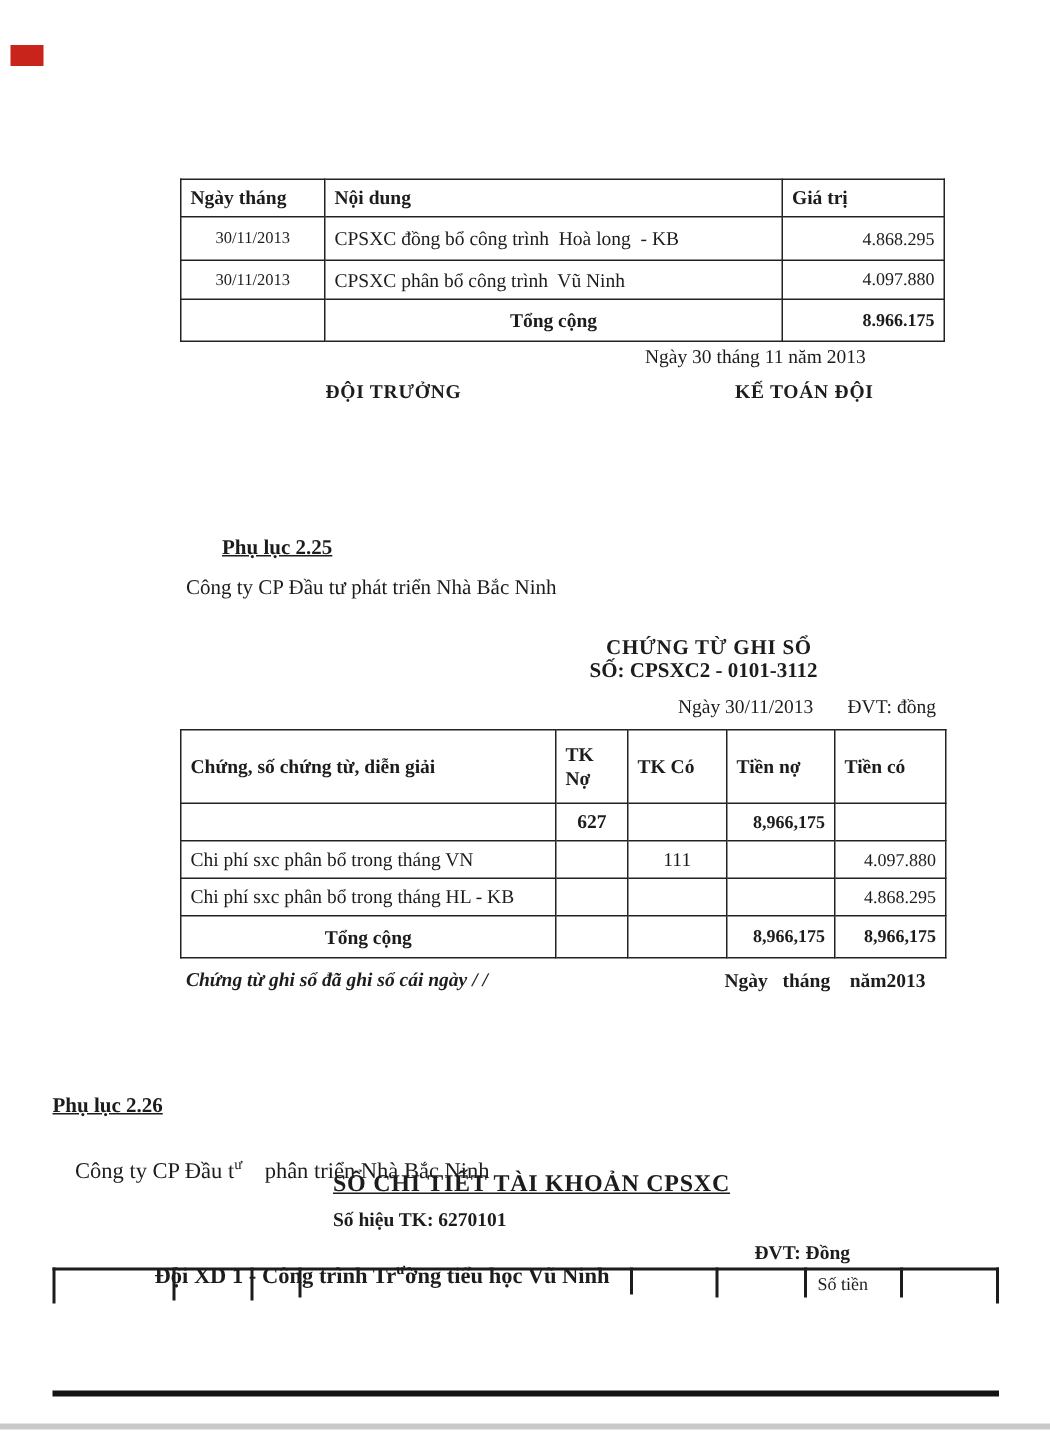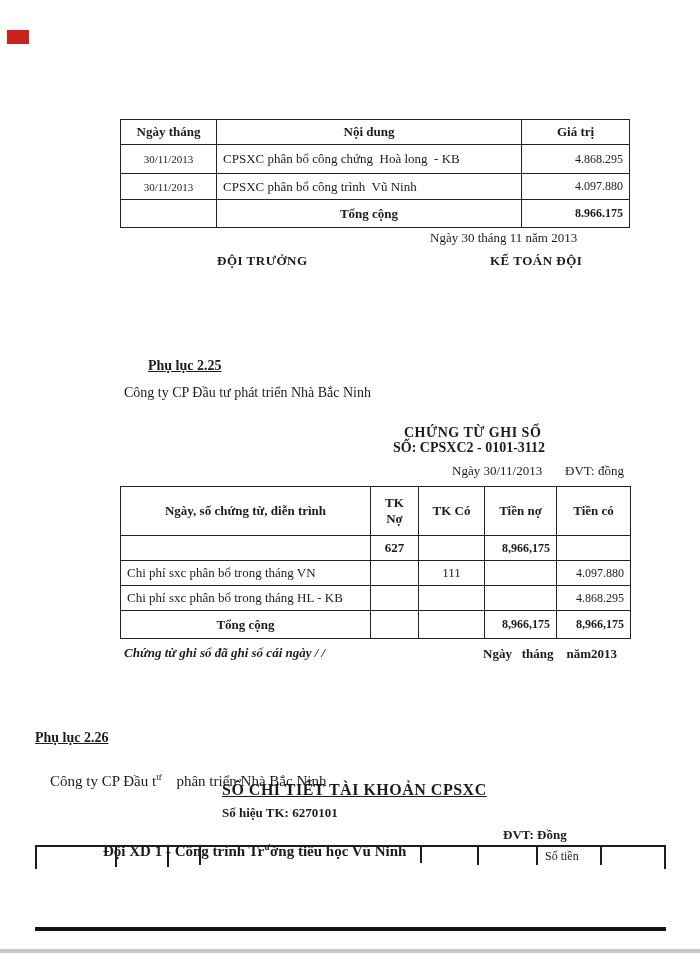--- a/index.html
+++ b/index.html
@@ -6,21 +6,21 @@
   html,body { background:#ffffff; }
   .page {
     position:relative; width:700px; height:960px; background:#ffffff;
     font-family:"Liberation Serif", serif; color:#1c1c1c; overflow:hidden;
   }
   .abs { position:absolute; }
   .red-marker { left:7px; top:30px; width:22px; height:14px; background:#c9241c; }
 
   table { border-collapse:collapse; table-layout:fixed; }
   .doc-table td, .doc-table th { border:1px solid #222; padding:2px 6px; vertical-align:middle; overflow:hidden; }
-  .doc-table th { font-weight:bold; font-size:13px; text-align:center; }
+  .doc-table th { font-weight:bold; font-size:13px; text-align:left; }
   .cell-center { text-align:center; }
   .cell-left { text-align:left; }
   .cell-right { text-align:right; }
   .small { font-size:11px; }
   .num { font-size:12px; }
   .txt { font-size:13px; }
   .bold { font-weight:bold; }
   .italic { font-style:italic; }
   .underline { text-decoration:underline; }
   .pre { white-space:pre; }
@@ -46,21 +46,21 @@
         <col style="width:108px">
       </colgroup>
     <tbody>
         <tr style="height:25px;">
       <th>Ngày tháng</th>
       <th>Nội dung</th>
       <th>Giá trị</th>
     </tr>
     <tr style="height:29px;">
       <td class="cell-center small">30/11/2013</td>
-      <td class="cell-left txt pre">CPSXC phân bổ công chứng  Hoà long  - KB</td>
+      <td class="cell-left txt pre">CPSXC đồng bổ công trình  Hoà long  - KB</td>
       <td class="cell-right num">4.868.295</td>
     </tr>
     <tr style="height:26px;">
       <td class="cell-center small">30/11/2013</td>
       <td class="cell-left txt pre">CPSXC phân bổ công trình  Vũ Ninh</td>
       <td class="cell-right num">4.097.880</td>
     </tr>
     <tr style="height:28px;">
       <td></td>
       <td class="cell-center txt bold">Tổng cộng</td>
@@ -83,21 +83,21 @@
   <table class="doc-table abs" style="left:120px; top:486px; width:511px;">
     <colgroup>
         <col style="width:250px">
         <col style="width:48px">
         <col style="width:66px">
         <col style="width:72px">
         <col style="width:74px">
       </colgroup>
     <tbody>
         <tr style="height:49px;">
-      <th>Ngày, số chứng từ, diễn trình</th>
+      <th>Chứng, số chứng từ, diễn giải</th>
       <th>
         <div>TK</div>
         <div>Nợ</div>
       </th>
       <th>TK Có</th>
       <th>Tiền nợ</th>
       <th>Tiền có</th>
     </tr>
     <tr style="height:25px;padding-left:36px;">
       <td></td>

